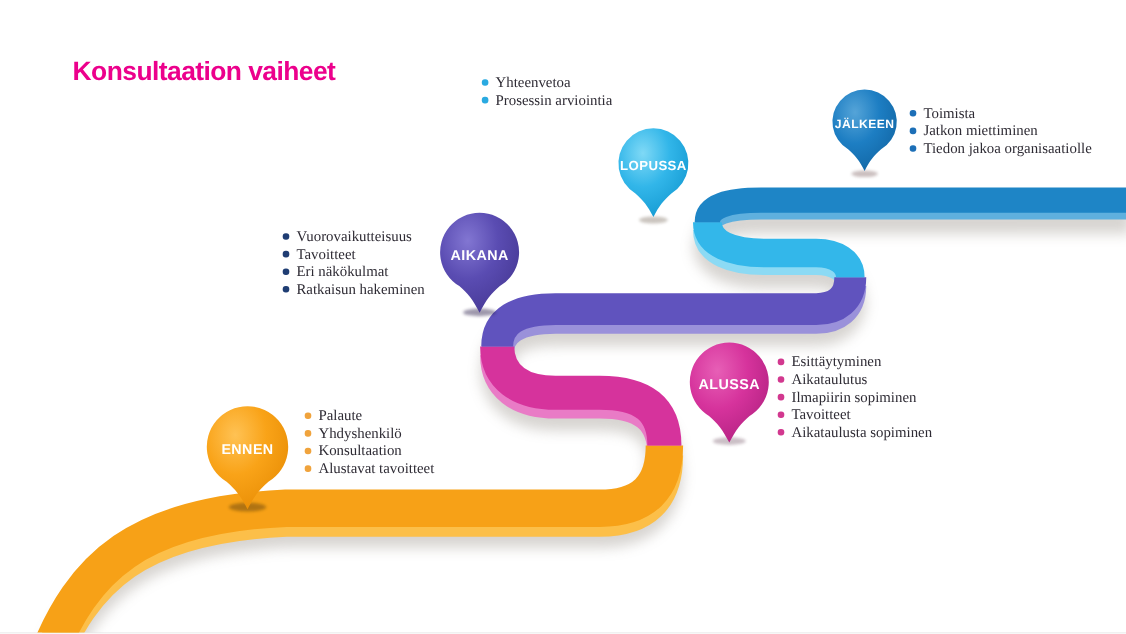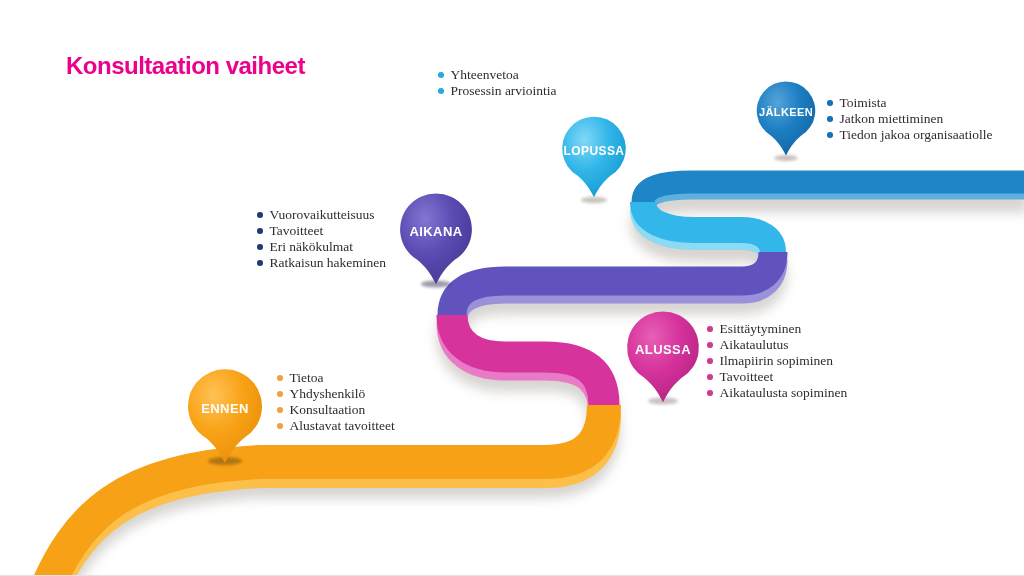--- a/index.html
+++ b/index.html
@@ -214,21 +214,21 @@
           <span class="dot dot-alussa"></span>
           <span>Aikataulusta sopiminen</span>
         </li>
     </ul>
   </div>
 
   <div class="list list-ennen">
     <ul>
       <li>
           <span class="dot dot-ennen"></span>
-          <span>Tietoa</span>
+          <span>Palaute</span>
         </li>
       <li>
           <span class="dot dot-ennen"></span>
           <span>Yhdyshenkilö</span>
         </li>
       <li>
           <span class="dot dot-ennen"></span>
           <span>Konsultaation</span>
         </li>
       <li>

